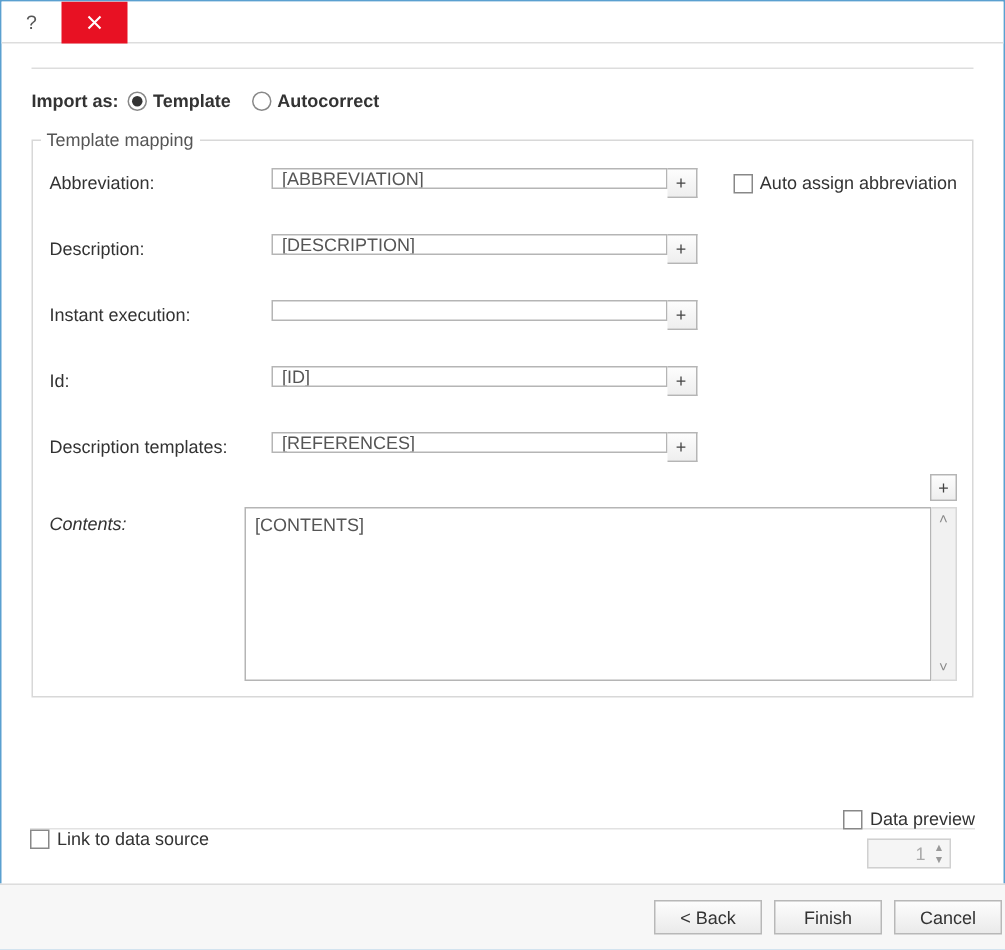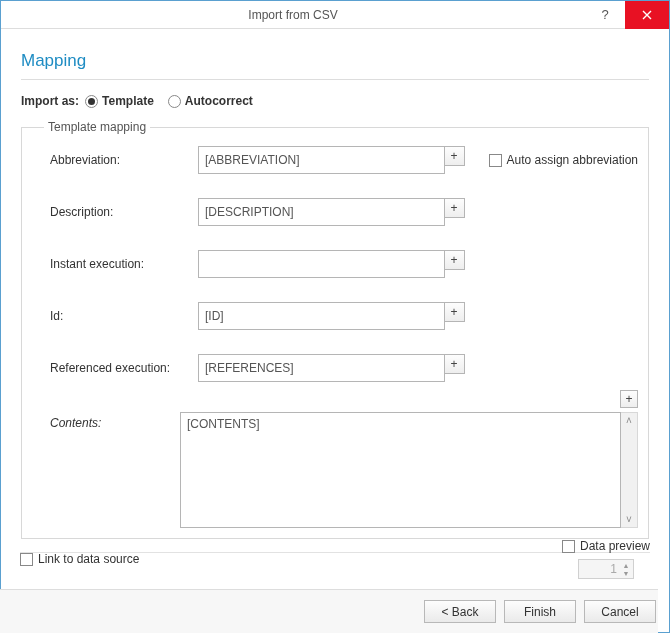--- a/index.html
+++ b/index.html
@@ -78,21 +78,21 @@
     background: #fff;
   }
   .radio-btn.checked::after {
     content: "";
     width: 7px; height: 7px;
     background: #333;
     border-radius: 50%;
   }
   fieldset.group {
     border: 1px solid #d8d8d8;
-    padding: 12px 10px 10px 22px;
+    padding: 12px 10px 10px 5px;
     margin: 0;
   }
   fieldset.group legend {
     padding: 0 4px;
     color: #555;
     font-size: 12px;
   }
   .map-grid {
     display: grid;
     grid-template-columns: 130px 1fr auto;
@@ -101,21 +101,21 @@
     align-items: center;
     gap: 24px;
   }
   .label { color: #333; padding-left: 6px;}
   .field-wrap {
     display: flex;
     align-items: stretch;
   }
   .field {
     flex: 1;
-    height: 28px;
+    height: 14px;
     border: 1px solid #b5b5b5;
     padding: 0 6px;
     font-family: inherit;
     font-size: 12px;
     background: #fff;
     color: #555;
   }
   .plus-btn {
     width: 20px;
     height: 20px;
@@ -214,21 +214,21 @@
     position: absolute; right: 1px; top: 1px; bottom: 1px;
     width: 12px;
     display: flex; flex-direction: column;
   }
   .spin {
     flex:1; font-size:7px; color:#999;
     display:flex; align-items:center; justify-content:center;
   }
   .footer {
     position: absolute;
-    left: 0; right: 12px; bottom: 0;
+    left: 0; right: 0; bottom: 0;
     height: 44px;
     border-top: 1px solid #ddd;
     background: #f7f7f7;
     display: flex;
     align-items: center;
     justify-content: flex-end;
     gap: 8px;
     padding-right: 2px;
   }
   .btn {
@@ -246,31 +246,29 @@
     position: absolute;
     left: 20px; right: 20px;
     bottom: 80px;
     border-top: 1px solid #e2e2e2;
   }
 </style>
 </head>
 <body>
 
 <div class="titlebar">
-  <div class="title">Import from CSV</div>
   <div class="help">?</div>
   <div class="close">
     <svg width="10" height="10" viewBox="0 0 10 10">
         <path d="M1 1 L9 9 M9 1 L1 9" stroke="#fff" stroke-width="1.4"></path>
       </svg>
   </div>
 </div>
 
 <div class="content">
-  <div class="heading">Mapping</div>
   <hr class="hr">
 
   <div class="import-row">
     <span>Import as:</span>
     <span class="radio">
       <span class="radio-btn checked"></span>
       <span>Template</span>
     </span>
     <span class="radio">
       <span class="radio-btn"></span>
@@ -314,21 +312,21 @@
 
       <div class="label">Id:</div>
       <div class="field-wrap">
         <input class="field" value="[ID]" style="">
         <div class="plus-btn">
             <span>+</span>
           </div>
       </div>
       <div class="spacer-cell"></div>
 
-      <div class="label">Referenced execution:</div>
+      <div class="label">Description templates:</div>
       <div class="field-wrap">
         <input class="field" value="[REFERENCES]" style="">
         <div class="plus-btn">
             <span>+</span>
           </div>
       </div>
       <div class="spacer-cell"></div>
     </div>
 
     <div class="standalone-plus-row">

